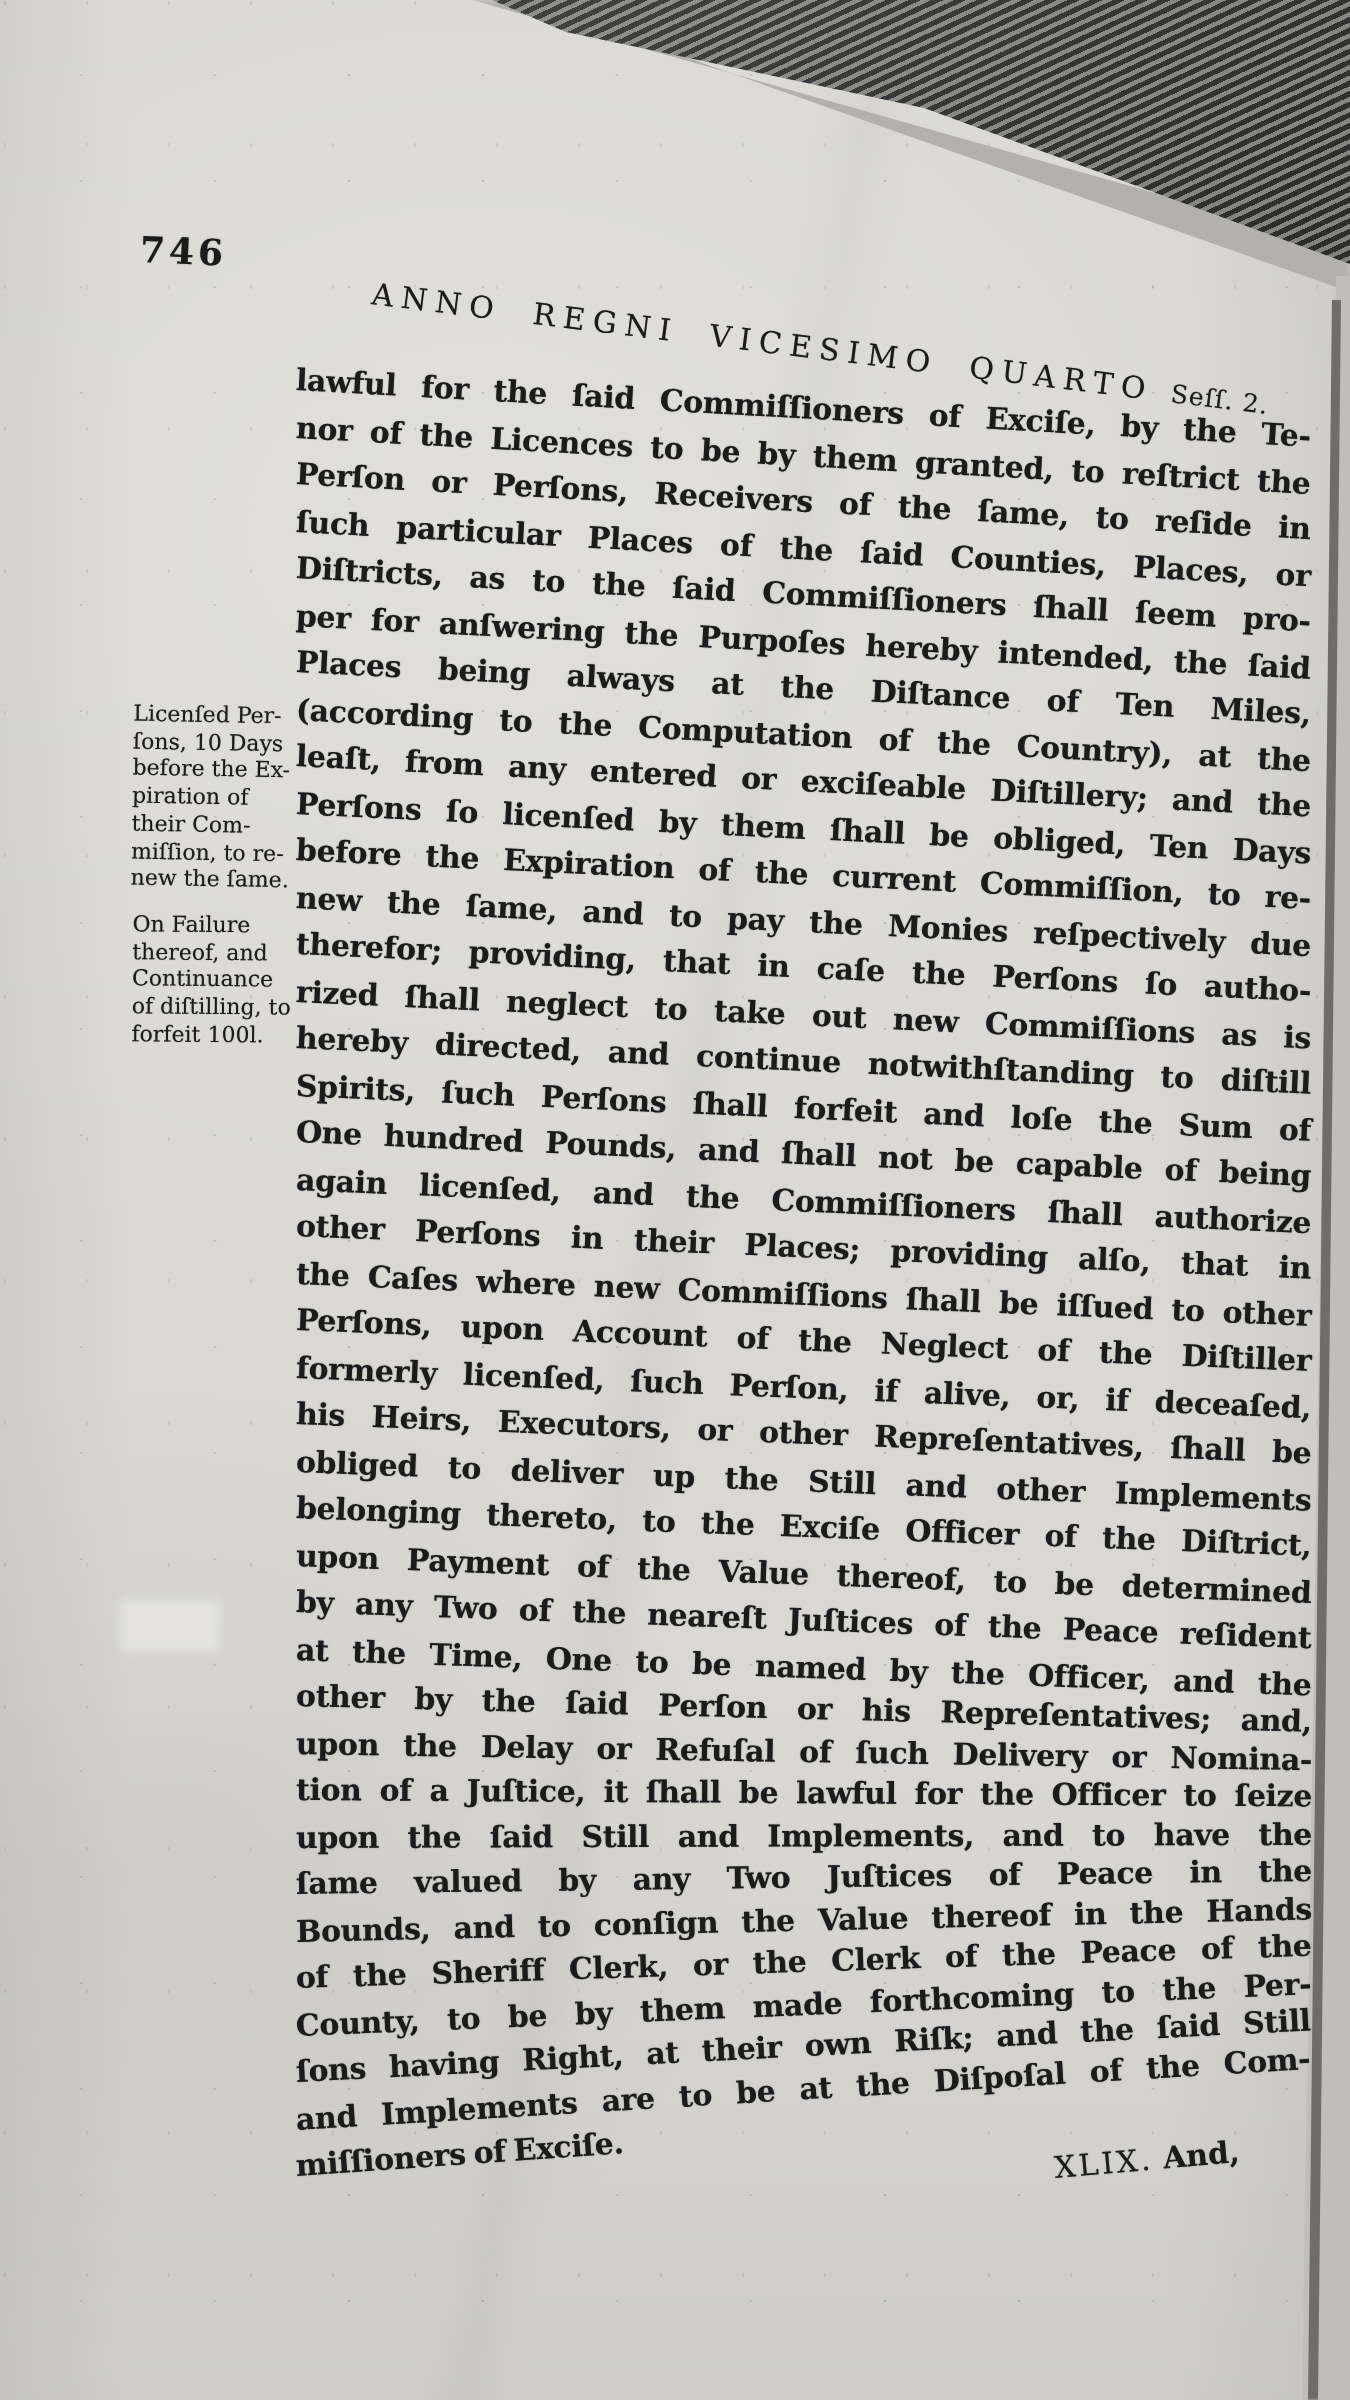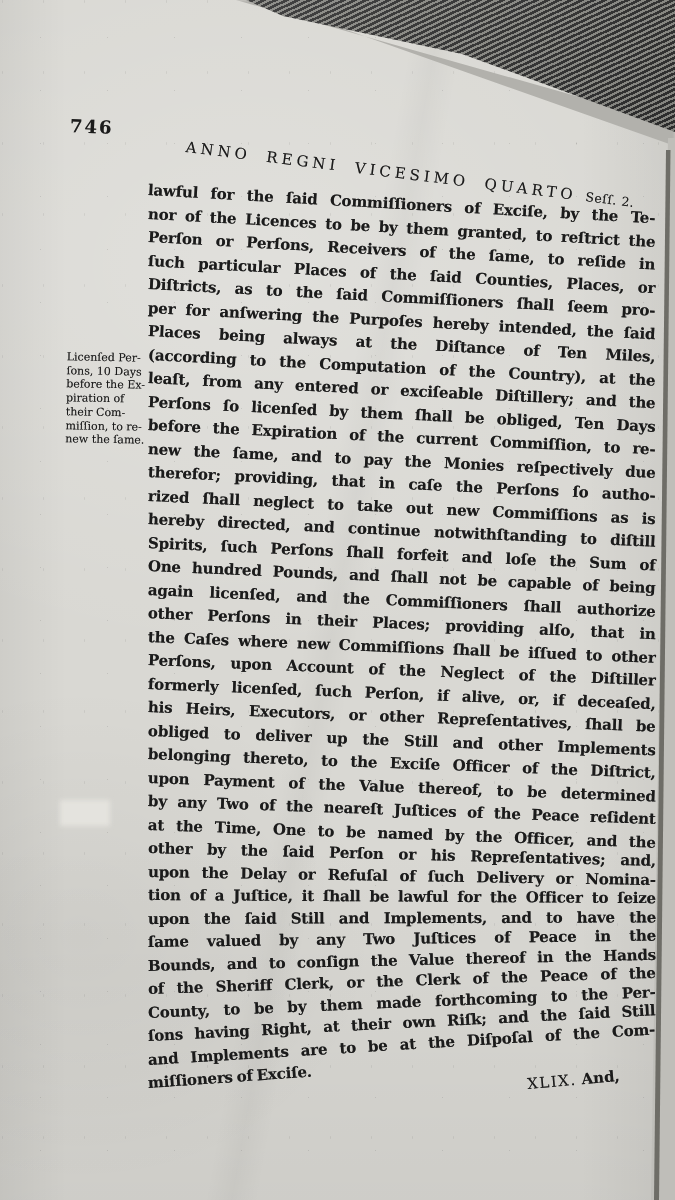--- a/index.html
+++ b/index.html
@@ -157,18 +157,25 @@
 
   <div class="margin-note note-1">
       <div>Licenſed Per-</div>
       <div>ſons, 10 Days</div>
       <div>before the Ex-</div>
       <div>piration of</div>
       <div>their Com-</div>
       <div>miſſion, to re-</div>
       <div>new the ſame.</div>
     </div>
+  <div class="margin-note note-2">
+      <div>On Failure</div>
+      <div>thereof, and</div>
+      <div>Continuance</div>
+      <div>of diſtilling, to</div>
+      <div>forfeit 100l.</div>
+    </div>
 
   <div class="catchword">
     <span class="catchword-numeral">XLIX.</span><span class="catchword-word">And,</span>
   </div>
 
 </div>
 
 </body></html>

